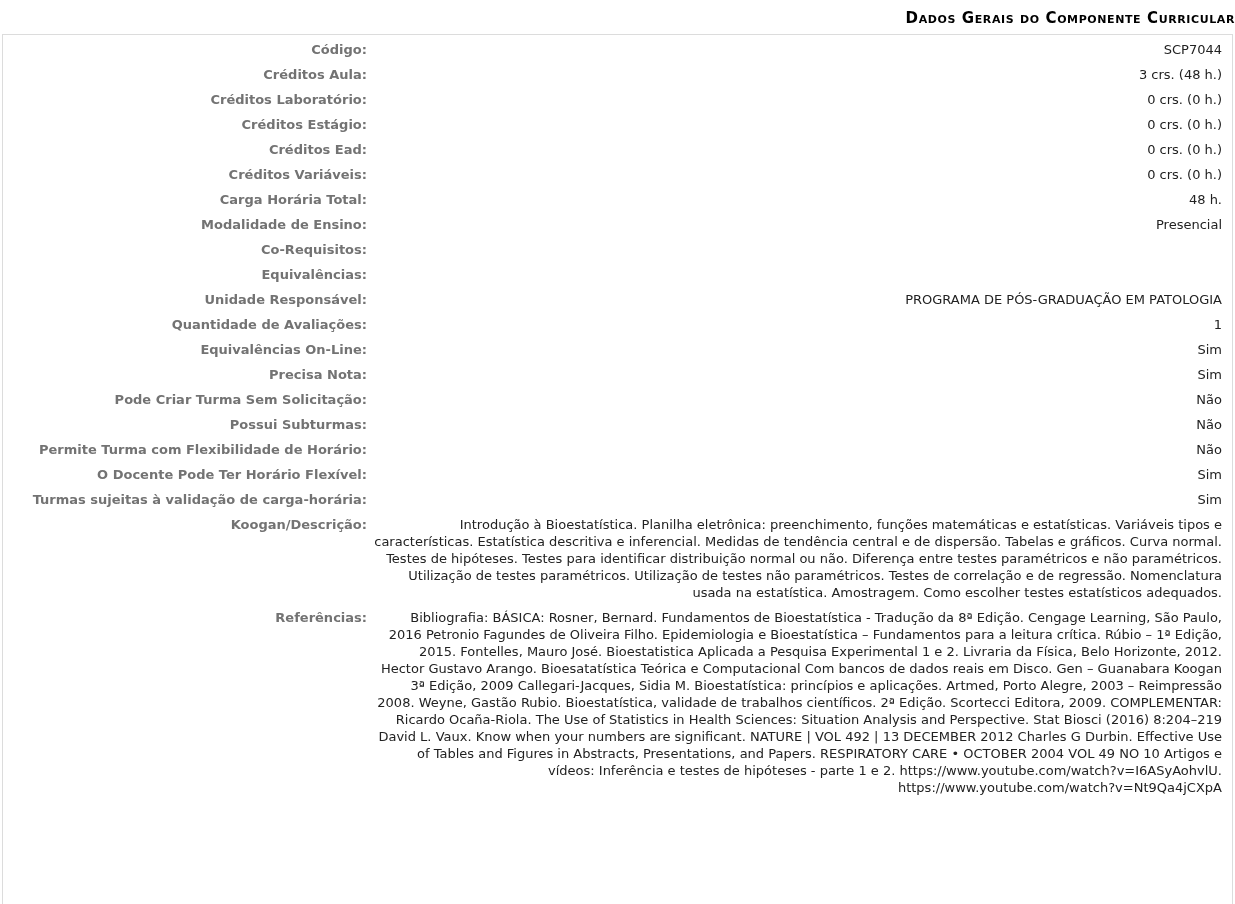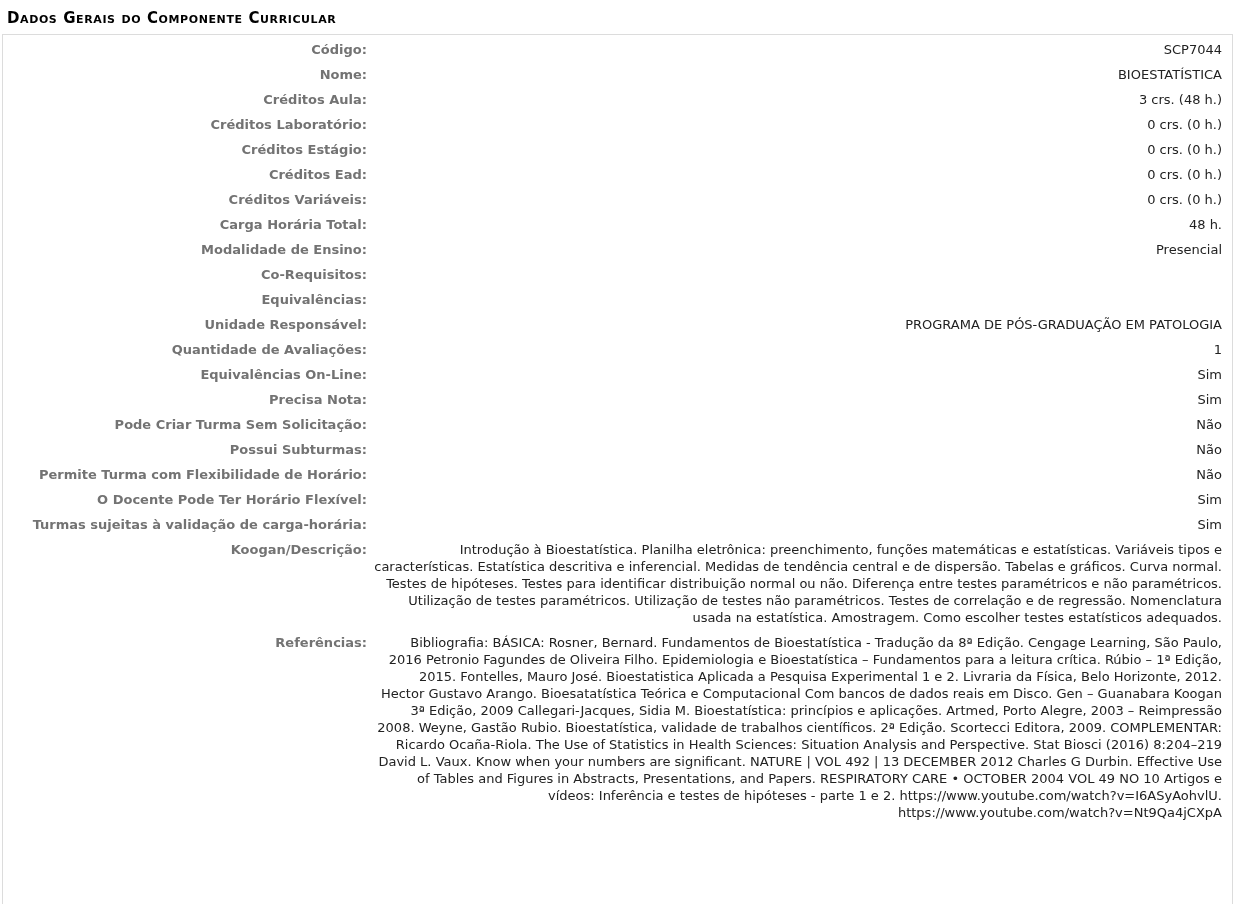--- a/index.html
+++ b/index.html
@@ -7,21 +7,21 @@
     padding: 0;
     background: #ffffff;
     font-family: "DejaVu Sans", "Liberation Sans", sans-serif;
     font-size: 13px;
     color: #222222;
   }
   .page {
     width: 1235px;
   }
   .page-title {
-    text-align: left;
+    text-align: right;
     font-weight: bold;
     font-variant: small-caps;
     letter-spacing: 0.6px;
     font-size: 15px;
     color: #000000;
     padding: 9px 0 7px 7px;
   }
   .content-box {
     margin: 0 2px;
     border: 1px solid #dcdcdc;
@@ -60,24 +60,20 @@
 
 <div class="page">
   <div class="page-title">Dados Gerais do Componente Curricular</div>
 
   <div class="content-box">
     <table class="fields">
       <tbody>
           <tr>
             <th class="label">Código:</th>
             <td class="value">SCP7044</td>
-          </tr>
-          <tr>
-            <th class="label">Nome:</th>
-            <td class="value">BIOESTATÍSTICA</td>
           </tr>
           <tr>
             <th class="label">Créditos Aula:</th>
             <td class="value">3 crs. (48 h.)</td>
           </tr>
           <tr>
             <th class="label">Créditos Laboratório:</th>
             <td class="value">0 crs. (0 h.)</td>
           </tr>
           <tr>

